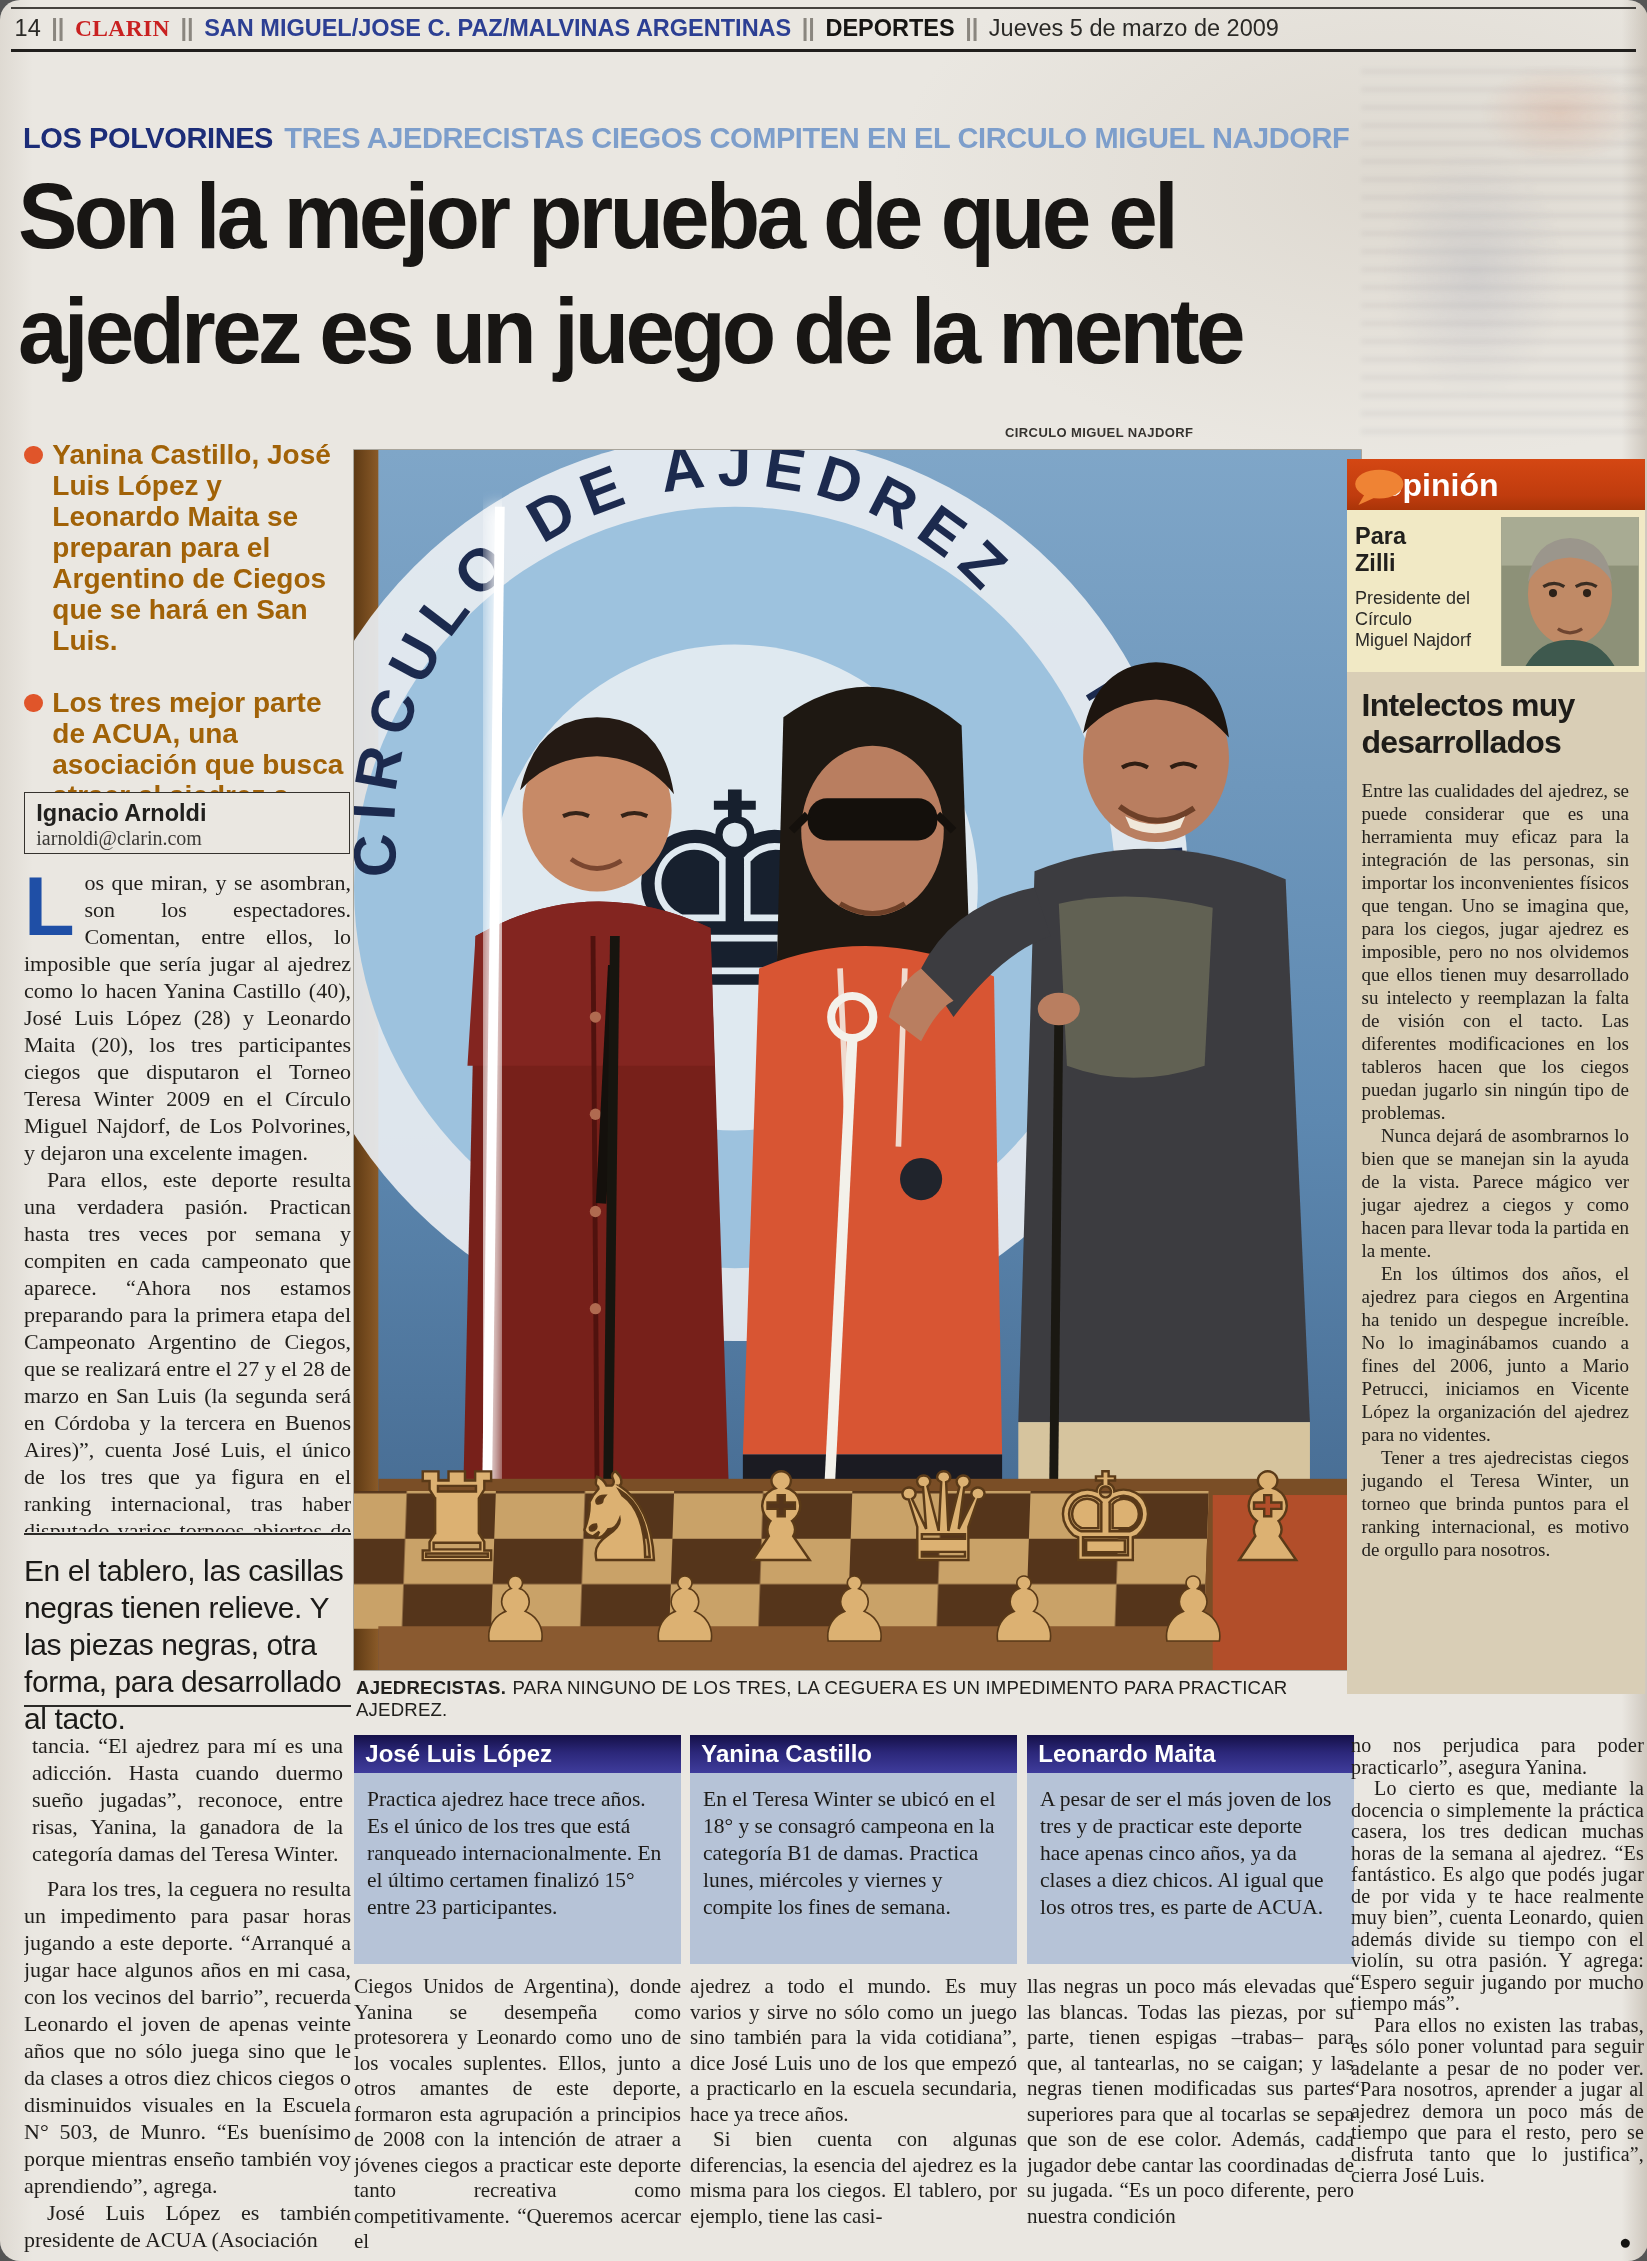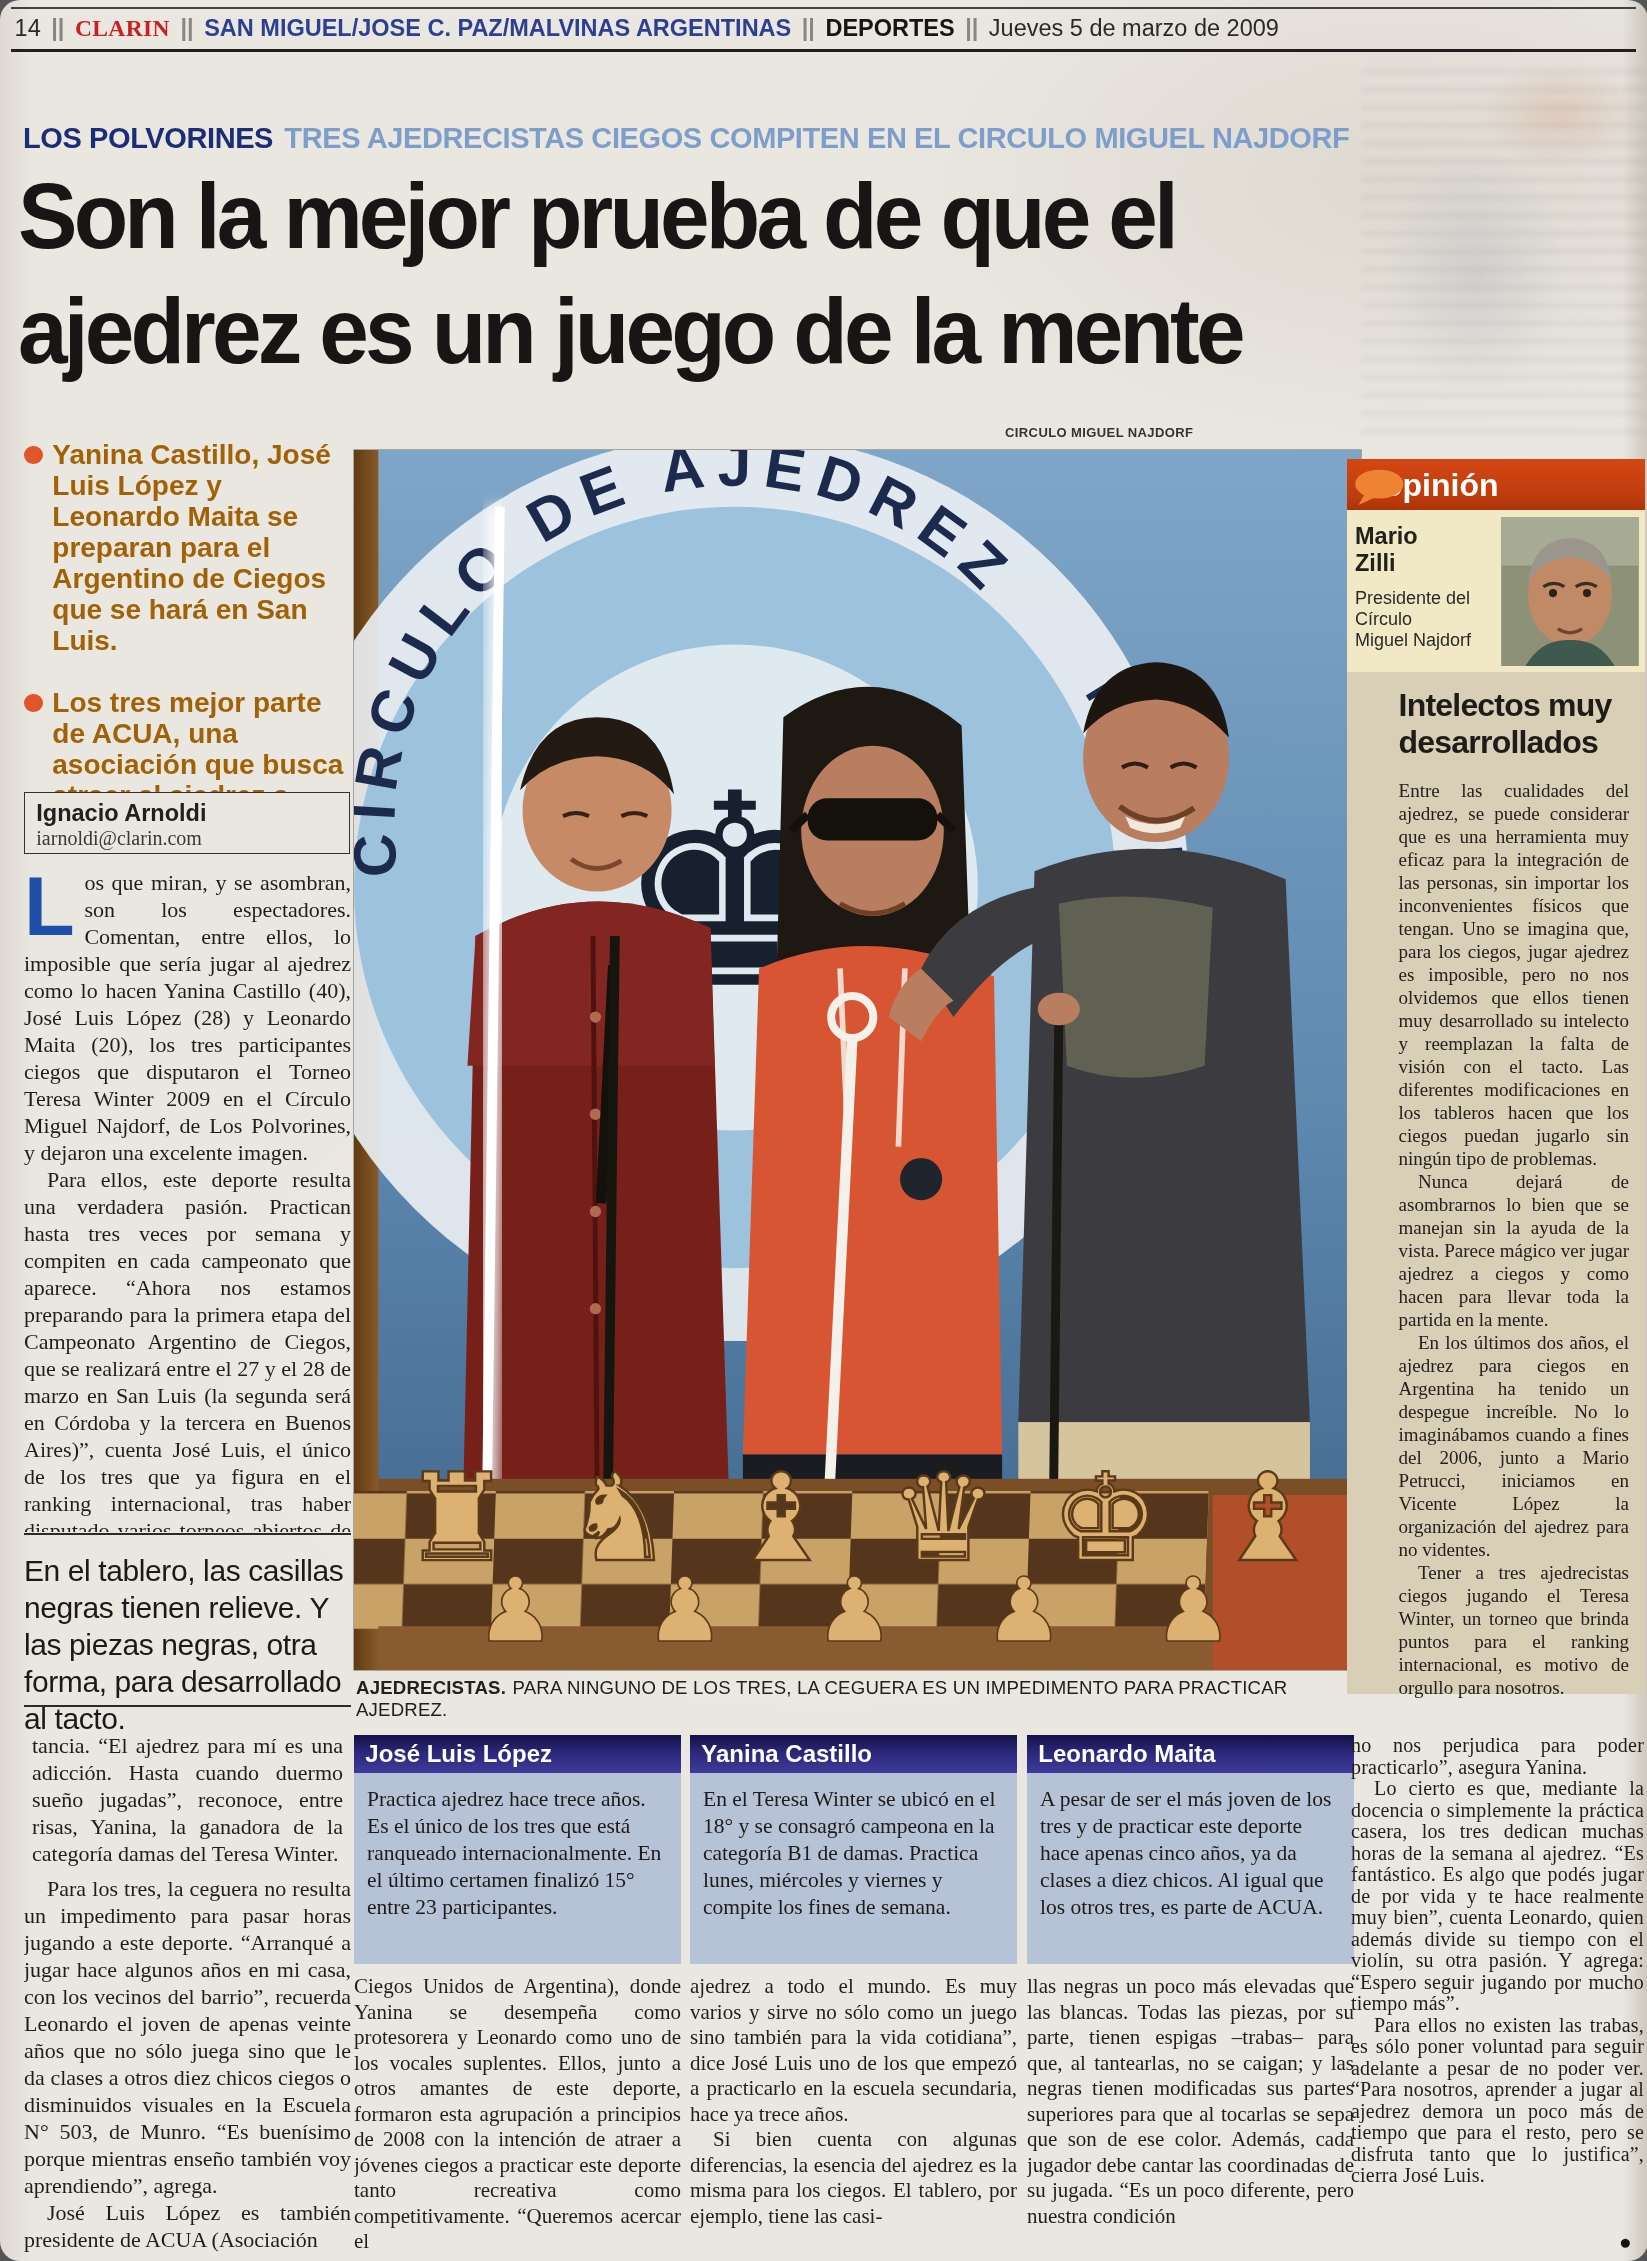--- a/index.html
+++ b/index.html
@@ -71,21 +71,21 @@
   .opinion-bar{left:1347px;top:459px;width:298px;height:52px;
          background:linear-gradient(180deg,#d44713 0%,#c03c0e 70%,#a83408 100%);
          display:flex;align-items:center;}
   .opinion-label{color:#fff;font-size:32px;font-weight:bold;margin-left:36px;}
   .zilli-box{left:1347px;top:510px;width:298px;height:162px;background:#f1e9c5;}
   .zilli-text{position:absolute;left:8px;top:13px;width:146px;}
   .zilli-name{font-size:23.5px;font-weight:bold;line-height:27px;color:#21201d;}
   .zilli-role{margin-top:11.3px;font-size:18px;line-height:21px;color:#2b2a27;}
   .zilli-photo{position:absolute;right:6.5px;top:6.5px;width:138px;height:149px;}
   .op-article{left:1347px;top:672px;width:298px;height:1022px;background:#d9ceb6;padding:0;}
-  .op-inner{padding:14.6px 16px 0 14.6px;margin-left:37px;}
+  .op-inner{padding:14.6px 16px 0 14.6px;}
   .op-headline{font-size:32px;line-height:37px;font-weight:bold;color:#1e1c19;letter-spacing:-0.8px;margin-bottom:18px;}
   .op-p{font-family:"Liberation Serif",serif;font-size:19px;line-height:23px;text-align:justify;color:#23211e;}
   .op-p.indent{text-indent:19.4px;}
   .bcol5{left:1351px;top:1735px;width:293px;height:525px;overflow:hidden;}
   .bcol5 .serif3{font-family:"Liberation Serif",serif;font-size:20px;line-height:21.5px;text-align:justify;
                  letter-spacing:0.2px;color:#201e1b;}
   .endmark{left:1619px;top:2230px;font-size:21px;color:#141311;}
 </style>
 </head>
 <body>
@@ -280,21 +280,21 @@
   <div class="abs opinion-bar">
     <svg width="53" height="41" viewBox="0 0 66 50" style="position:absolute;left:4.9px;top:6.5px;">
       <ellipse cx="34" cy="22" rx="30" ry="18" fill="#ef8334"></ellipse>
       <path d="M16 34 L8 48 L30 38 Z" fill="#ef8334"></path>
     </svg>
     <span class="opinion-label">opinión</span>
   </div>
 
   <div class="abs zilli-box">
     <div class="zilli-text">
-      <div class="zilli-name">Mario</div>
+      <div class="zilli-name">Para</div>
       <div class="zilli-name">Zilli</div>
       <div class="zilli-role">
         <div>Presidente del Círculo</div>
         <div>Miguel Najdorf</div>
       </div>
     </div>
     <svg class="zilli-photo" viewBox="0 0 170 184">
       <rect width="170" height="184" fill="#8d9178"></rect>
       <rect width="170" height="60" fill="#a8ab93"></rect>
       <ellipse cx="85" cy="95" rx="52" ry="64" fill="#c08a66"></ellipse>

